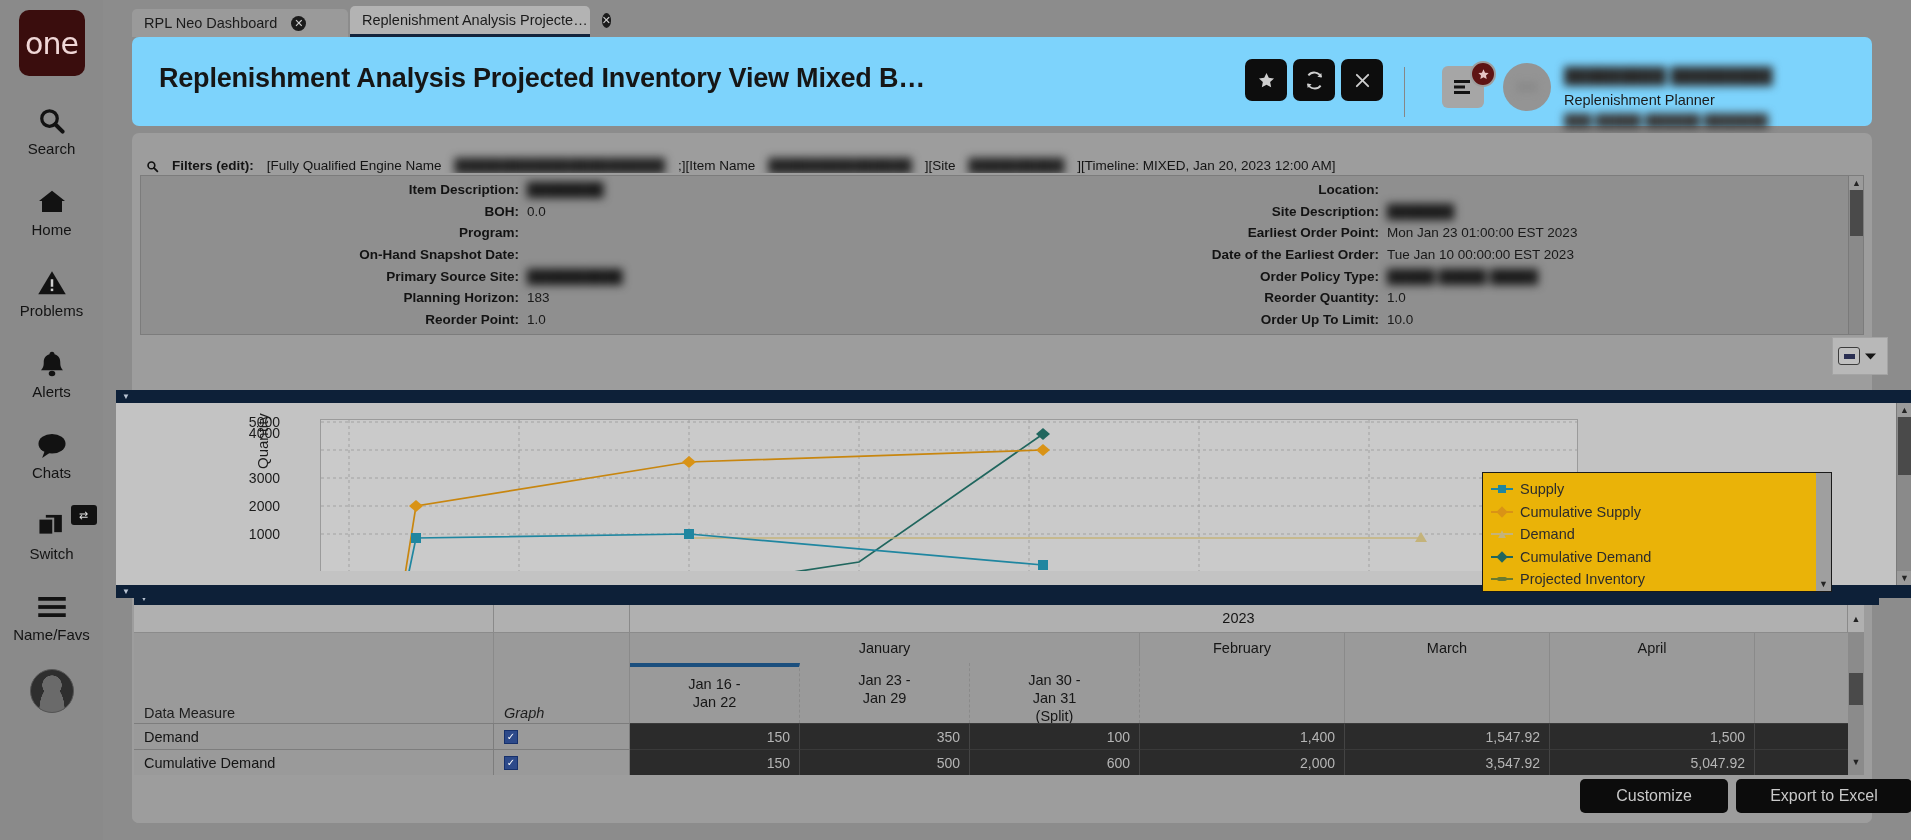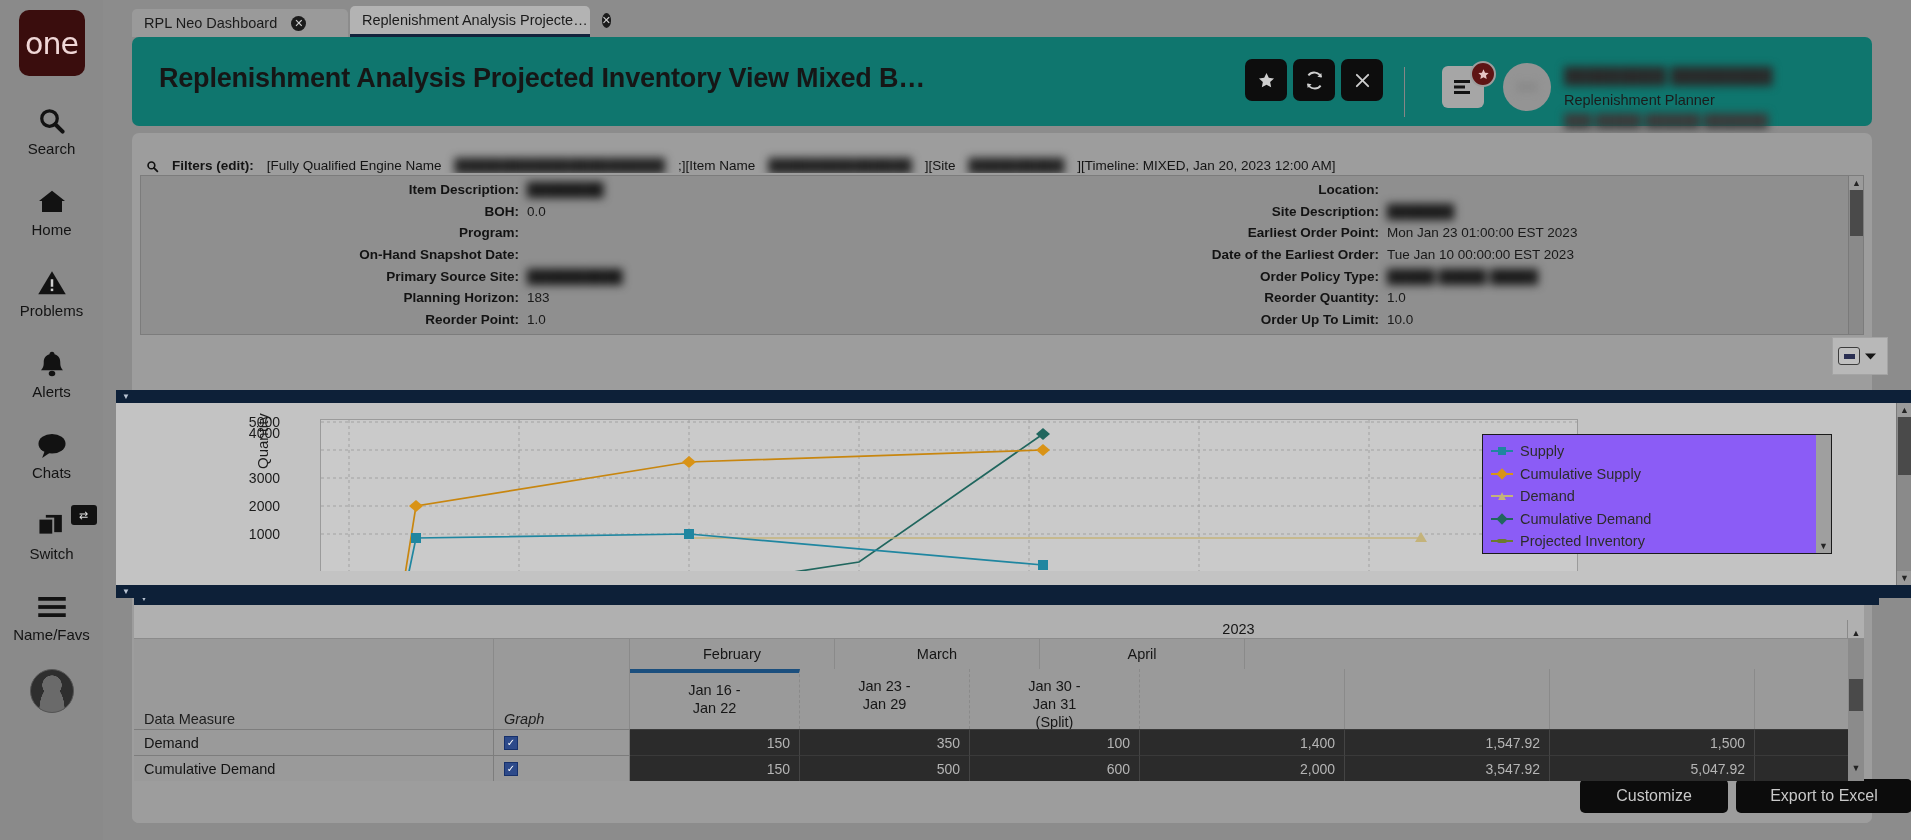--- a/index.html
+++ b/index.html
@@ -58,21 +58,21 @@
   .tab.active { background: #b3b3b3; border-bottom: 3px solid #13243c; height: 31px; }
   .tab-close {
     width: 15px; height: 15px; border-radius: 50%;
     background: #1b1b1b; color: #cfcfcf; font-size: 11px; line-height: 15px;
     text-align: center; cursor: pointer; font-family:"DejaVu Sans",sans-serif;
   }
 
   
   #main-card {
     position: absolute; left: 132px; top: 37px; width: 1740px; height: 89px;
-    background: #0f766e; border-radius: 7px;
+    background: #7dd3fc; border-radius: 7px;
   }
   #page-title {
     position: absolute; left: 27px; top: 26px;
     font-size: 27px; font-weight: bold; color: #161616;
     white-space: nowrap; letter-spacing: -0.2px;
   }
   .hdr-btn {
     position: absolute; top: 22px; width: 42px; height: 42px; border-radius: 7px;
     background: #0d0d0d; color: #cfcfcf;
     display: flex; align-items: center; justify-content: center; cursor: pointer;
@@ -172,39 +172,39 @@
     transform: rotate(-90deg); transform-origin: left top; white-space: nowrap;
   }
   .ytick {
     position: absolute; right: 0; font-size: 14px; color: #1b1b1b; text-align: right; width: 60px;
   }
   #plot-area {
     position: absolute; left: 204px; top: 16px; width: 1258px; height: 152px;
     background: #cacaca; border: 1px solid #9b9b9b; border-bottom: none;
   }
   #chart-legend {
-    position: absolute; left: 1482px; top: 434px; width: 350px; height: 120px;
-    background: #8b5cf6; border: 1px solid #1a1a1a; padding: 5px 8px; z-index: 31;
+    position: absolute; left: 1482px; top: 472px; width: 350px; height: 120px;
+    background: #eab308; border: 1px solid #1a1a1a; padding: 5px 8px; z-index: 31;
     overflow: hidden;
   }
   .legend-row { display:flex; align-items:center; gap:7px; height:22.5px; font-size:14.5px; color:#2c2c2c; white-space:nowrap; }
   .legend-mark { width: 22px; height: 12px; position: relative; flex: 0 0 22px; }
   .legend-mark .lm-line { position:absolute; top:5px; left:0; width:22px; height:2px; }
   .legend-mark .lm-sym { position:absolute; left:7px; top:2px; width:8px; height:8px; }
   #legend-scroll {
     position:absolute; right:0; top:0; width:15px; height:100%; background:#9f9f9f;
   }
 
   
   #table-panel {
     position: absolute; left: 134px; top: 592px; width: 1745px; height: 182px; z-index: 20;
   }
   #table-grid { position:absolute; left:0; top:13px; width:1730px; height:148px; background:#9a9a9a; }
   #year-band {
-    display:flex; height: 34px; background:#b0b0b0; border-bottom:1px solid #8b8b8b;align-items:flex-end;
+    display:flex; height: 28px; background:#b0b0b0; border-bottom:1px solid #8b8b8b;
   }
   #month-band { display:flex; height: 30px; background:#9a9a9a; }
   #week-band { display:flex; height: 60px; background:#9a9a9a; }
   .col-measure { width: 360px; flex: 0 0 360px; }
   .col-graph   { width: 136px; flex: 0 0 136px; }
   .col-week    { width: 170px; flex: 0 0 170px; }
   .col-month   { width: 205px; flex: 0 0 205px; }
   .hdr-cell {
     display:flex; align-items:center; justify-content:center; text-align:center;
     font-size:14.5px; color:#161616; border-right:1px solid #8a8a8a; line-height:1.25;
@@ -598,20 +598,21 @@
     <div id="year-band">
       <div class="col-measure hdr-cell"></div>
       <div class="col-graph hdr-cell"></div>
       <div class="hdr-cell" style="flex:1;">2023</div>
       <div style="width:16px;flex:0 0 16px;display:flex;align-items:center;justify-content:center;font-size:9px;color:#222;background:#b0b0b0;">▲</div>
     </div>
 
     <div id="month-band">
       <div class="col-measure hdr-cell"></div>
       <div class="col-graph hdr-cell"></div>
+      <div class="hdr-cell" style="flex:0 0 510px;">January</div>
       <div class="hdr-cell" style="flex:0 0 205px;">February</div>
       <div class="hdr-cell" style="flex:0 0 205px;">March</div>
       <div class="hdr-cell" style="flex:0 0 205px;">April</div>
       <div style="flex:1;background:#9a9a9a;"></div>
       <div style="width:16px;flex:0 0 16px;background:#8b8b8b;"></div>
     </div>
 
     <div id="week-band">
       <div class="col-measure" style="display:flex;align-items:flex-end;padding-bottom:2px;padding-left:10px;border-right:1px solid #8a8a8a;">
         <span style="font-size:14.5px;">Data Measure</span>

